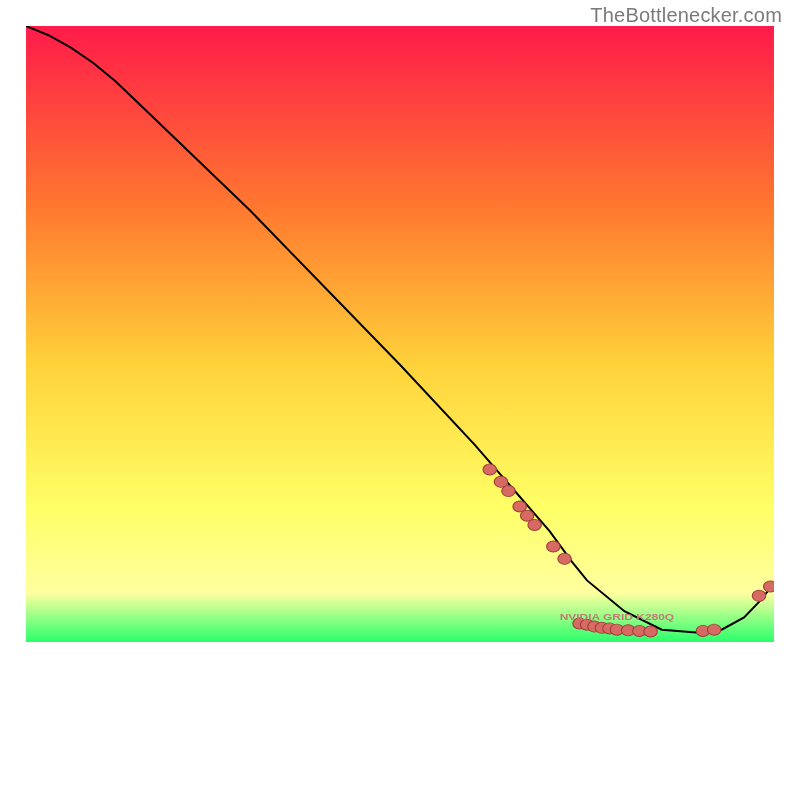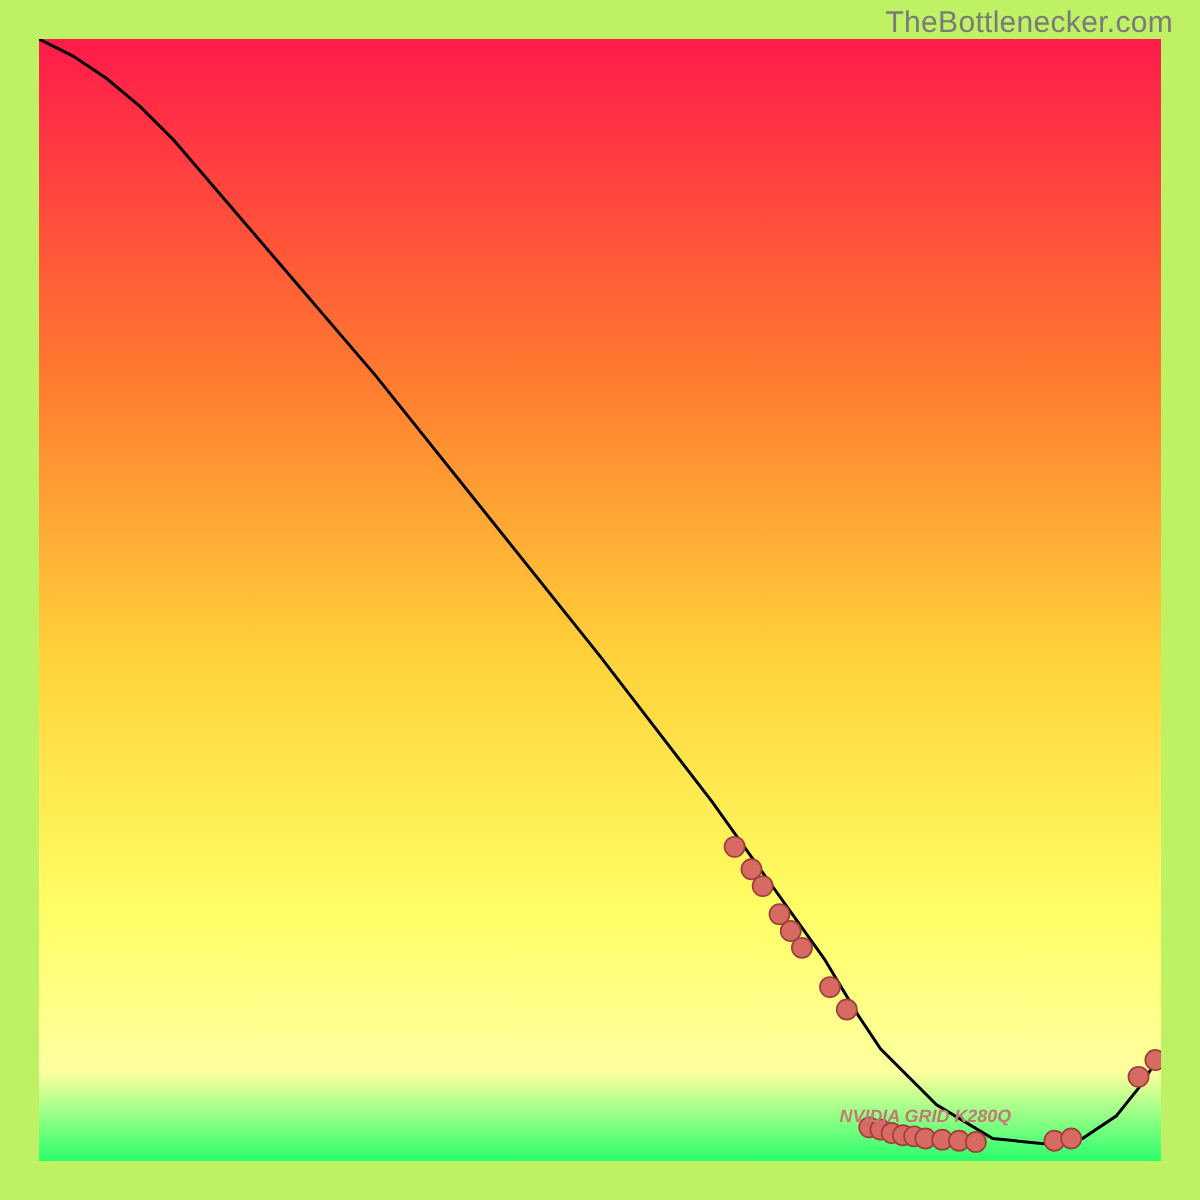--- a/index.html
+++ b/index.html
@@ -8,40 +8,39 @@
     width: 800px;
     height: 800px;
     background: #000;
     font-family: Arial, Helvetica, sans-serif;
     overflow: hidden;
   }
   .frame {
     position: relative;
     width: 800px;
     height: 800px;
-    background: #bef264;
+    background: #ffffff;
   }
   .watermark {
     position: absolute;
     top: 4px;
     right: 18px;
     color: #7a7a7a;
     font-size: 20px;
     font-weight: 500;
     letter-spacing: 0.2px;
     z-index: 4;
   }
   .plot-wrap {
     position: absolute;
     left: 26px;
     top: 26px;
     width: 748px;   
-    height: 748px;  
+    height: 616px;  
     z-index: 1;
-    font-style: italic;
   }
   .plot-wrap svg {
     display: block;
     width: 100%;
     height: 100%;
   }
 </style>
 </head>
 <body>
 

